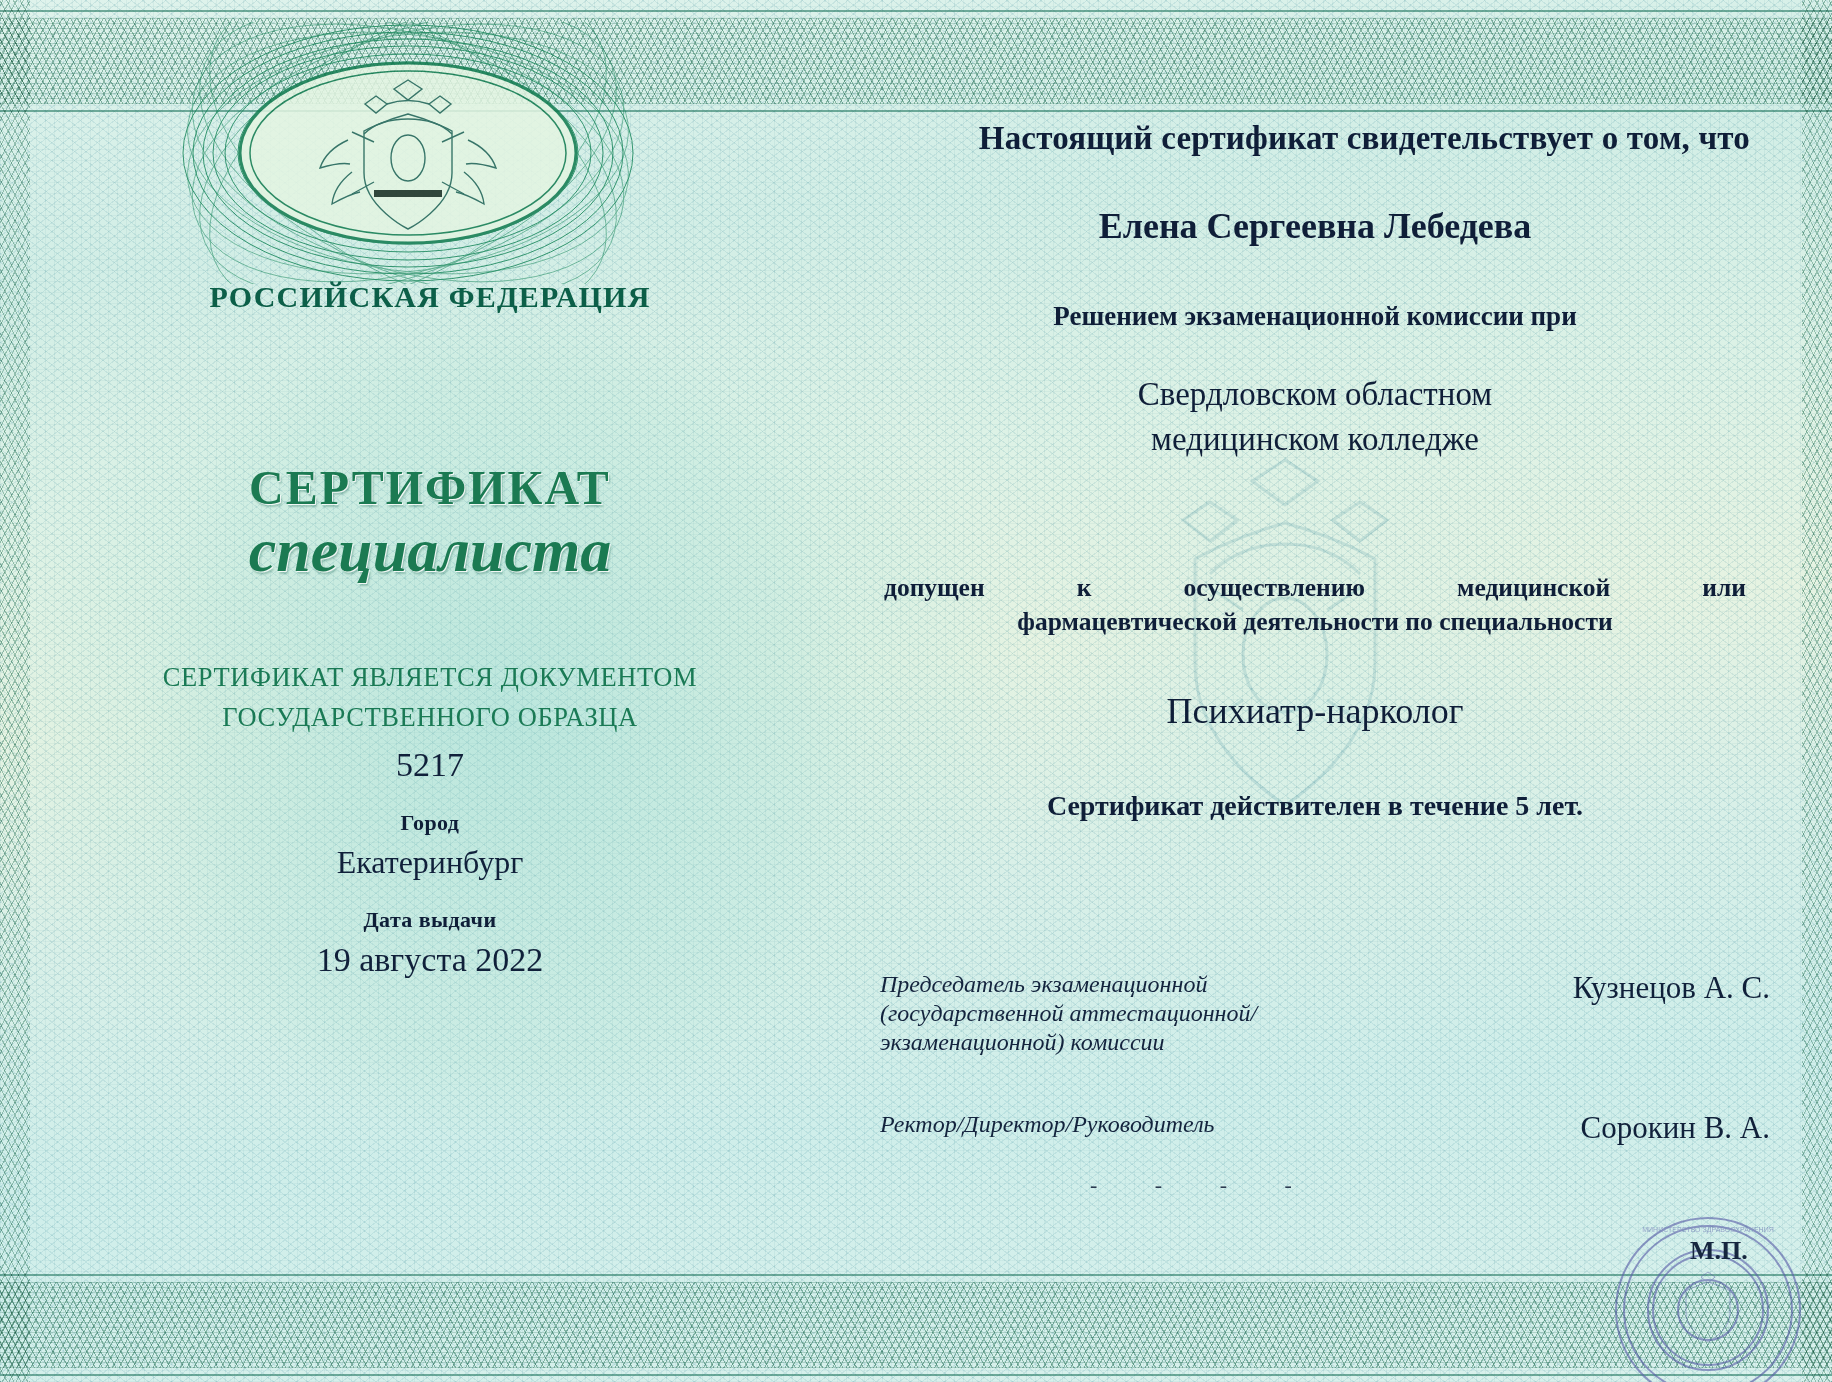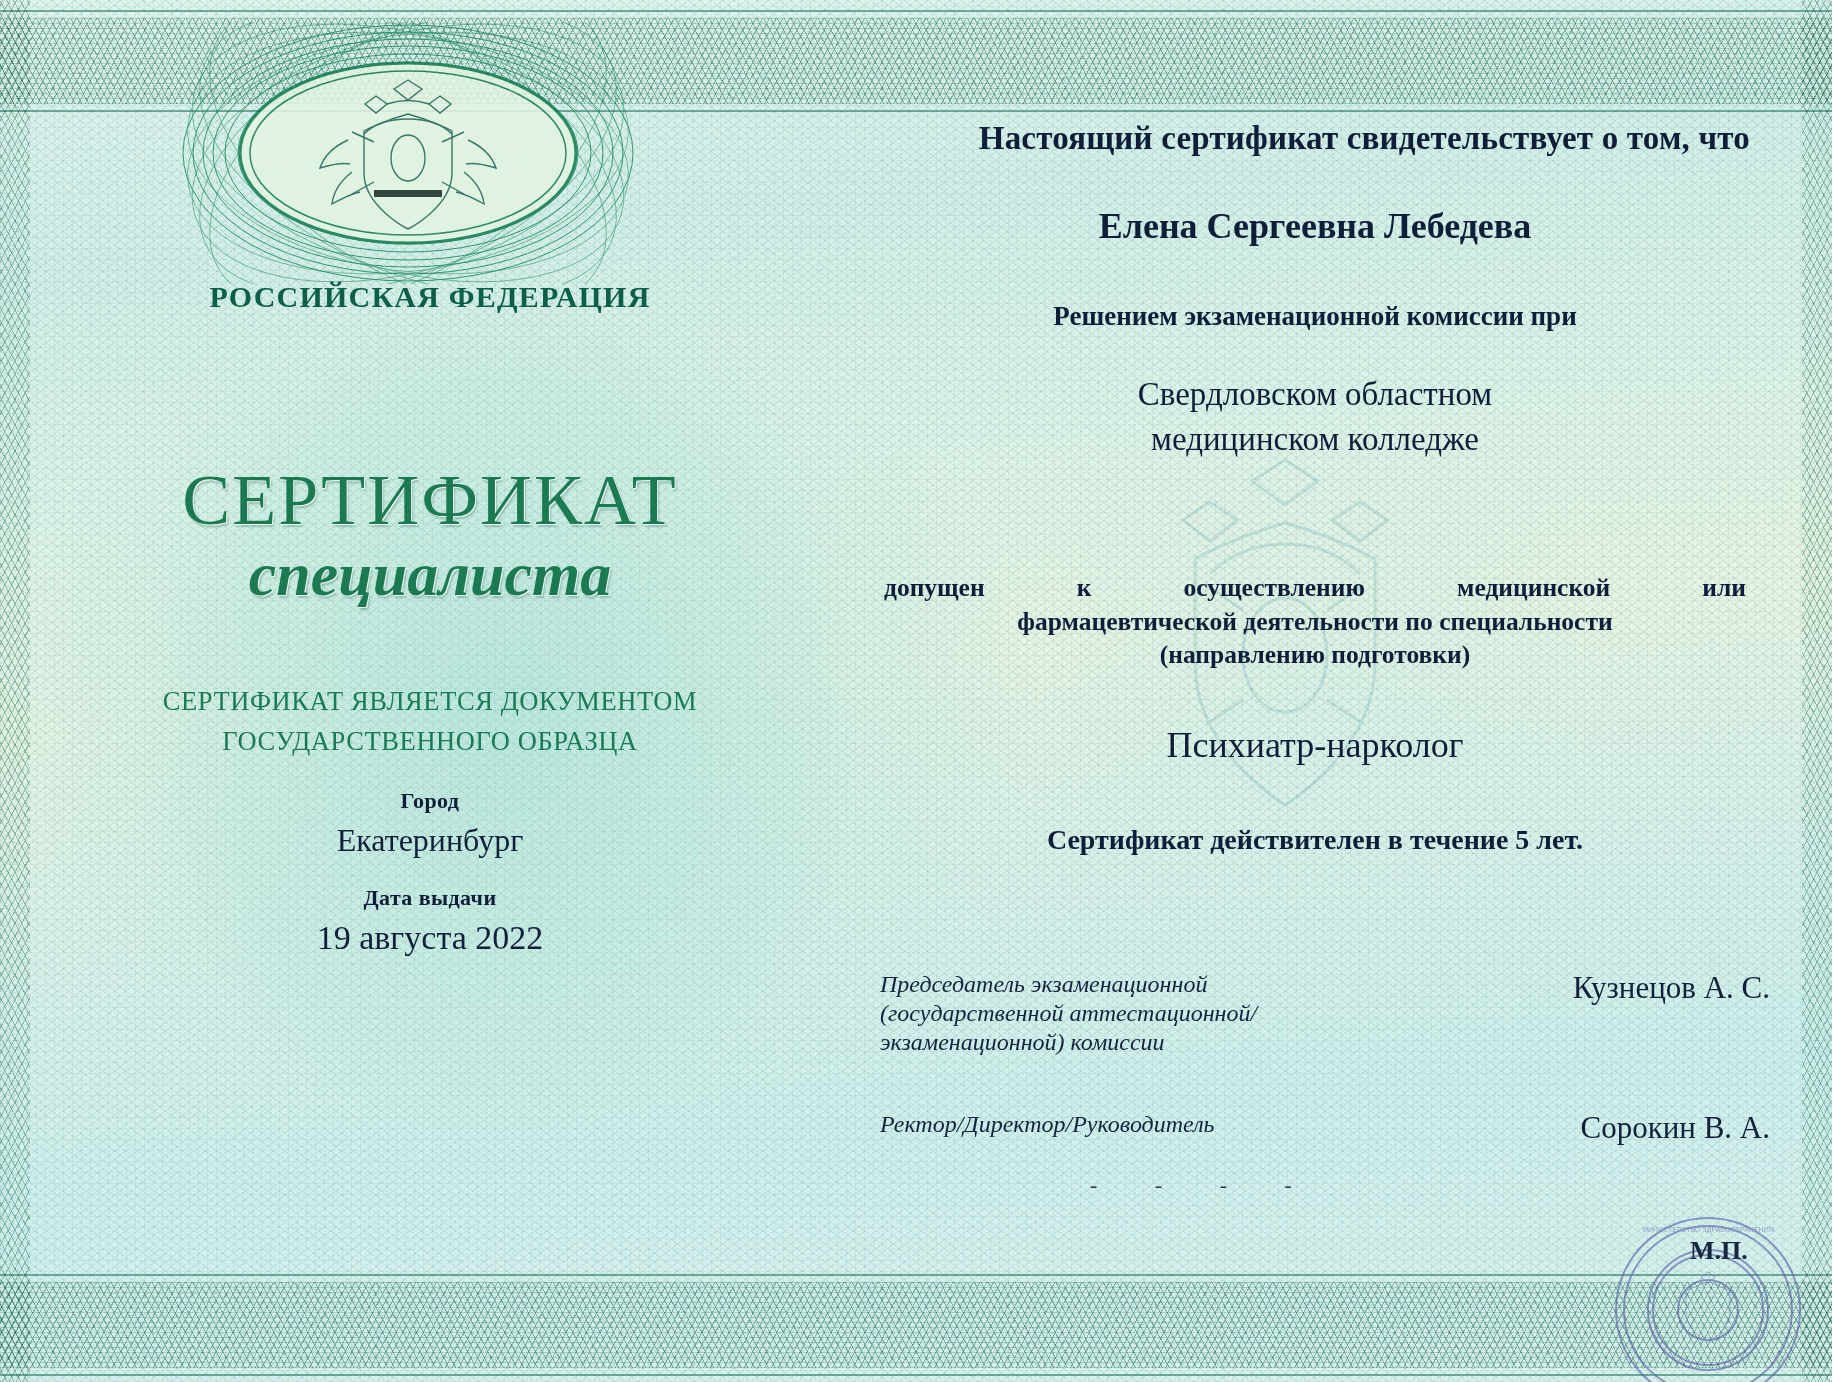--- a/index.html
+++ b/index.html
@@ -113,22 +113,22 @@
     color: #0d6b4f;
   }
   .rf-title {
     font-weight: bold;
     font-size: 30px;
     letter-spacing: 1.2px;
     color: #0c5f48;
     margin: 0 0 150px 0;
   }
   .big-title {
-    font-size: 72px;
-    font-weight: normal;
+    font-size: 48px;
+    font-weight: bold;
     letter-spacing: 2px;
     color: #1b7a52;
     line-height: 1;
     margin: 0;
     text-shadow:
        1px 1px 0 rgba(255,255,255,0.85),
        2px 3px 2px rgba(10,90,70,0.28);
   }
   .big-title-sub {
     font-family: "Liberation Serif", serif;
@@ -342,38 +342,38 @@
   </svg>
 
   <div class="left-col">
     <div class="rf-title">РОССИЙСКАЯ ФЕДЕРАЦИЯ</div>
     <div class="big-title">СЕРТИФИКАТ</div>
     <div class="big-title-sub">специалиста</div>
     <div class="gost-line">
       <div>СЕРТИФИКАТ ЯВЛЯЕТСЯ ДОКУМЕНТОМ</div>
       <div>ГОСУДАРСТВЕННОГО  ОБРАЗЦА</div>
     </div>
+    <div class="field-value">5217</div>
     <div class="field-label">Город</div>
     <div class="field-value city">Екатеринбург</div>
     <div class="field-label">Дата выдачи</div>
     <div class="field-value date">19 августа 2022</div>
   </div>
 
   <div class="right-col">
     <div class="r-intro">Настоящий сертификат свидетельствует о том, что</div>
     <div class="r-name">Елена Сергеевна Лебедева</div>
     <div class="r-commission">Решением экзаменационной комиссии при</div>
     <div class="r-org">
       <div>Свердловском областном</div>
       <div>медицинском колледже</div>
     </div>
     <div class="r-admitted">
       <div class="just">допущен к осуществлению медицинской или</div>
       <div>фармацевтической деятельности по специальности</div>
-      <div>(направлению подготовки)</div>
     </div>
     <div class="r-speciality">Психиатр-нарколог</div>
     <div class="r-valid">Сертификат действителен в течение 5 лет.</div>
   </div>
 
   <div class="sig-row first">
     <div class="sig-title">
       <div>Председатель экзаменационной</div>
       <div>(государственной  аттестационной/</div>
       <div>экзаменационной) комиссии</div>

